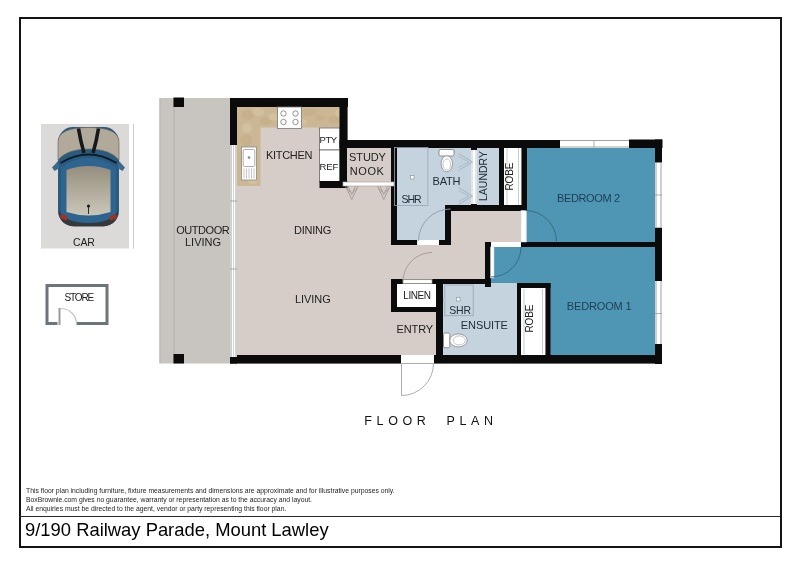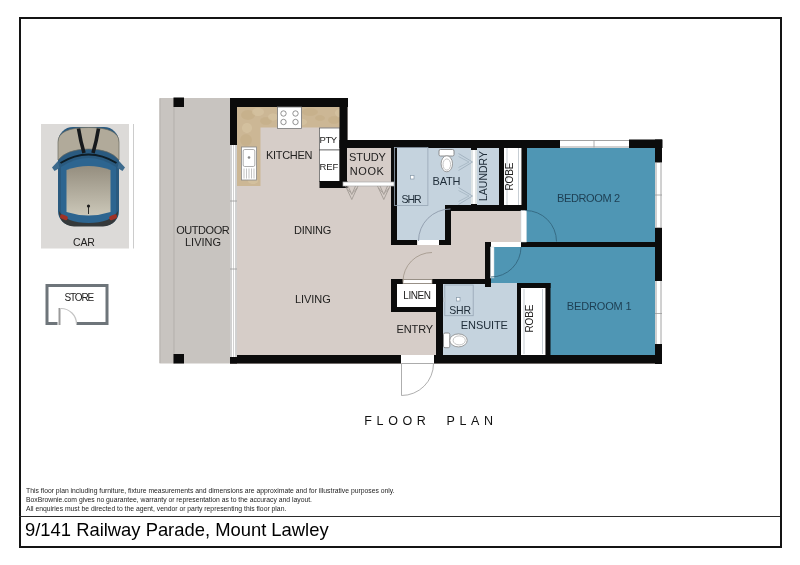--- a/index.html
+++ b/index.html
@@ -14,21 +14,21 @@
 <div class="page">
 
 <div style="position:absolute;left:19px;top:17px;width:759px;height:526.5px;border:2px solid #141414;"></div>
 
 <div style="position:absolute;left:19px;top:515.6px;width:761px;height:1.3px;background:#2a2a2a;"></div>
 
 <div class="fplan">FLOOR&nbsp;&nbsp;PLAN</div>
 
 <div class="disc">This floor plan including furniture, fixture measurements and dimensions are approximate and for illustrative purposes only.<br>BoxBrownie.com gives no guarantee, warranty or representation as to the accuracy and layout.<br>All enquiries must be directed to the agent, vendor or party representing this floor plan.</div>
 
-<div class="addr">9/141 Railway Parade, Mount Lawley</div>
+<div class="addr">9/190 Railway Parade, Mount Lawley</div>
 <svg width="800" height="565" viewBox="0 0 800 565">
 <g stroke="none">
 
 <rect x="159.5" y="98" width="71" height="265.5" fill="#c8c4c0"></rect>
 <line x1="174" y1="98" x2="174" y2="363.5" stroke="#b3afab" stroke-width="1"></line>
 <line x1="160" y1="98.5" x2="160" y2="363" stroke="#b5b1ad" stroke-width="1"></line>
 
 <rect x="173.5" y="97.5" width="10.5" height="9.5" fill="#0b0b0b"></rect>
 
 <rect x="173.5" y="354" width="10.5" height="9.5" fill="#0b0b0b"></rect>

